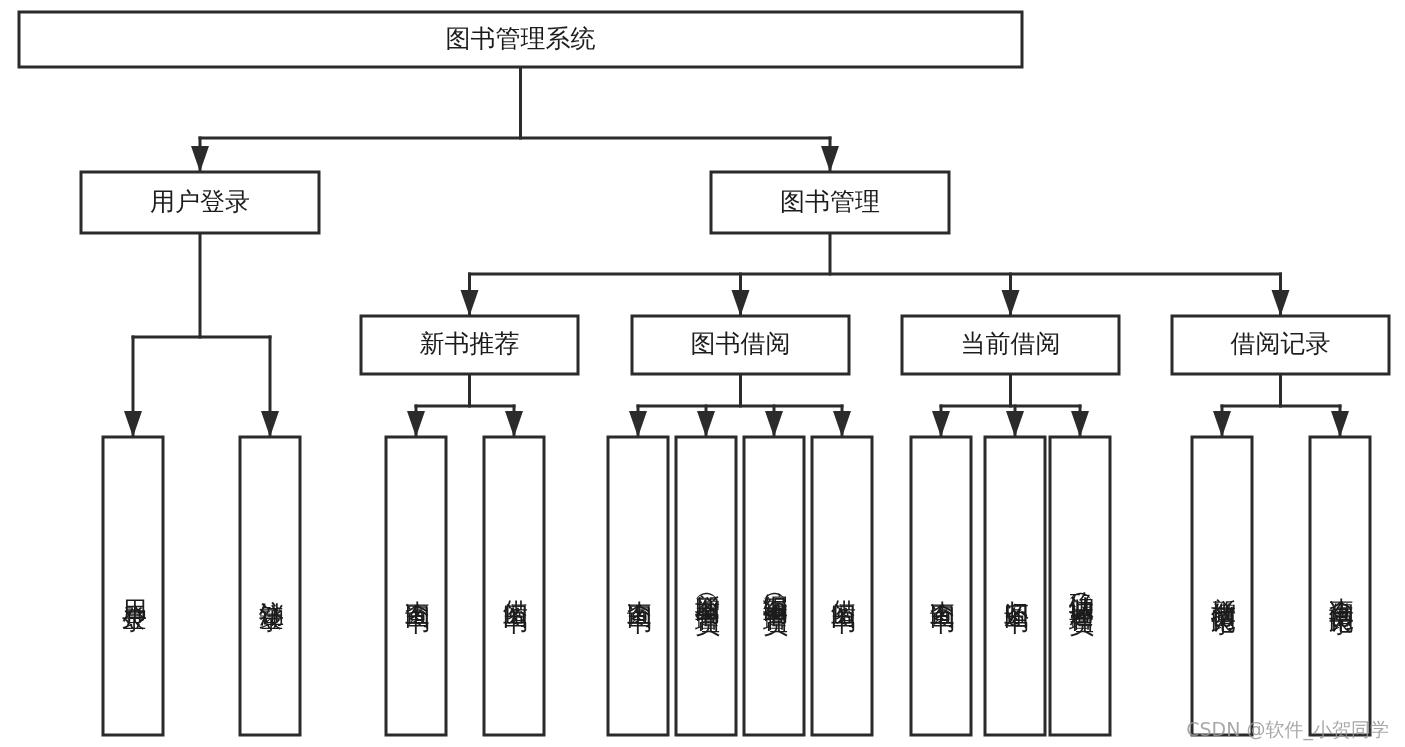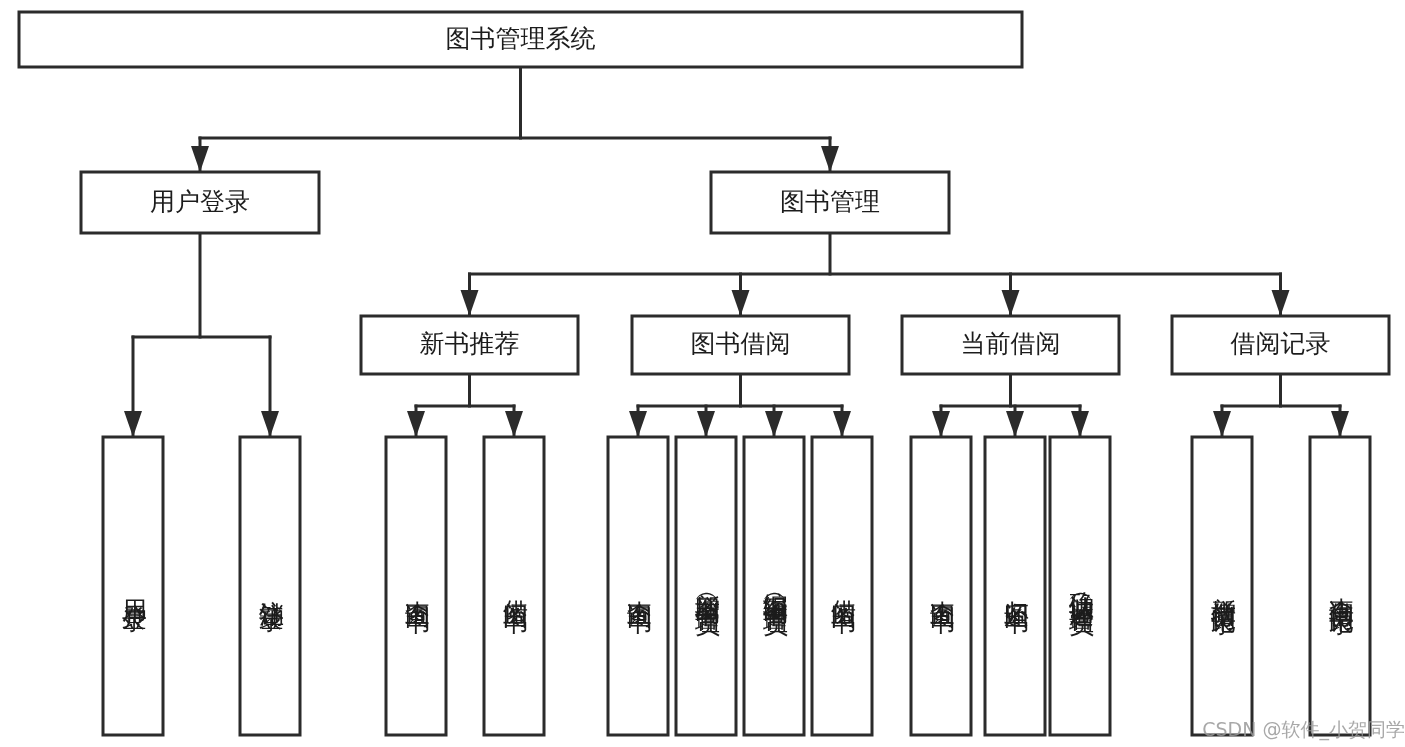--- a/index.html
+++ b/index.html
@@ -49,21 +49,21 @@
     font-family: "DejaVu Sans", "Liberation Sans", sans-serif;
     font-size: 25px;
     fill: #1c1c1c;
     text-anchor: middle;
     dominant-baseline: middle;
     writing-mode: vertical-rl;
     letter-spacing: 3px;
   }
   .watermark {
     position: absolute;
-    right: 0;
+    right: 16px;
     bottom: 4px;
     font-family: "DejaVu Sans", "Liberation Sans", sans-serif;
     font-size: 19px;
     color: #9a9a9a;
     opacity: 0.85;
     white-space: nowrap;
     pointer-events: none;
   }
 </style>
 </head>

